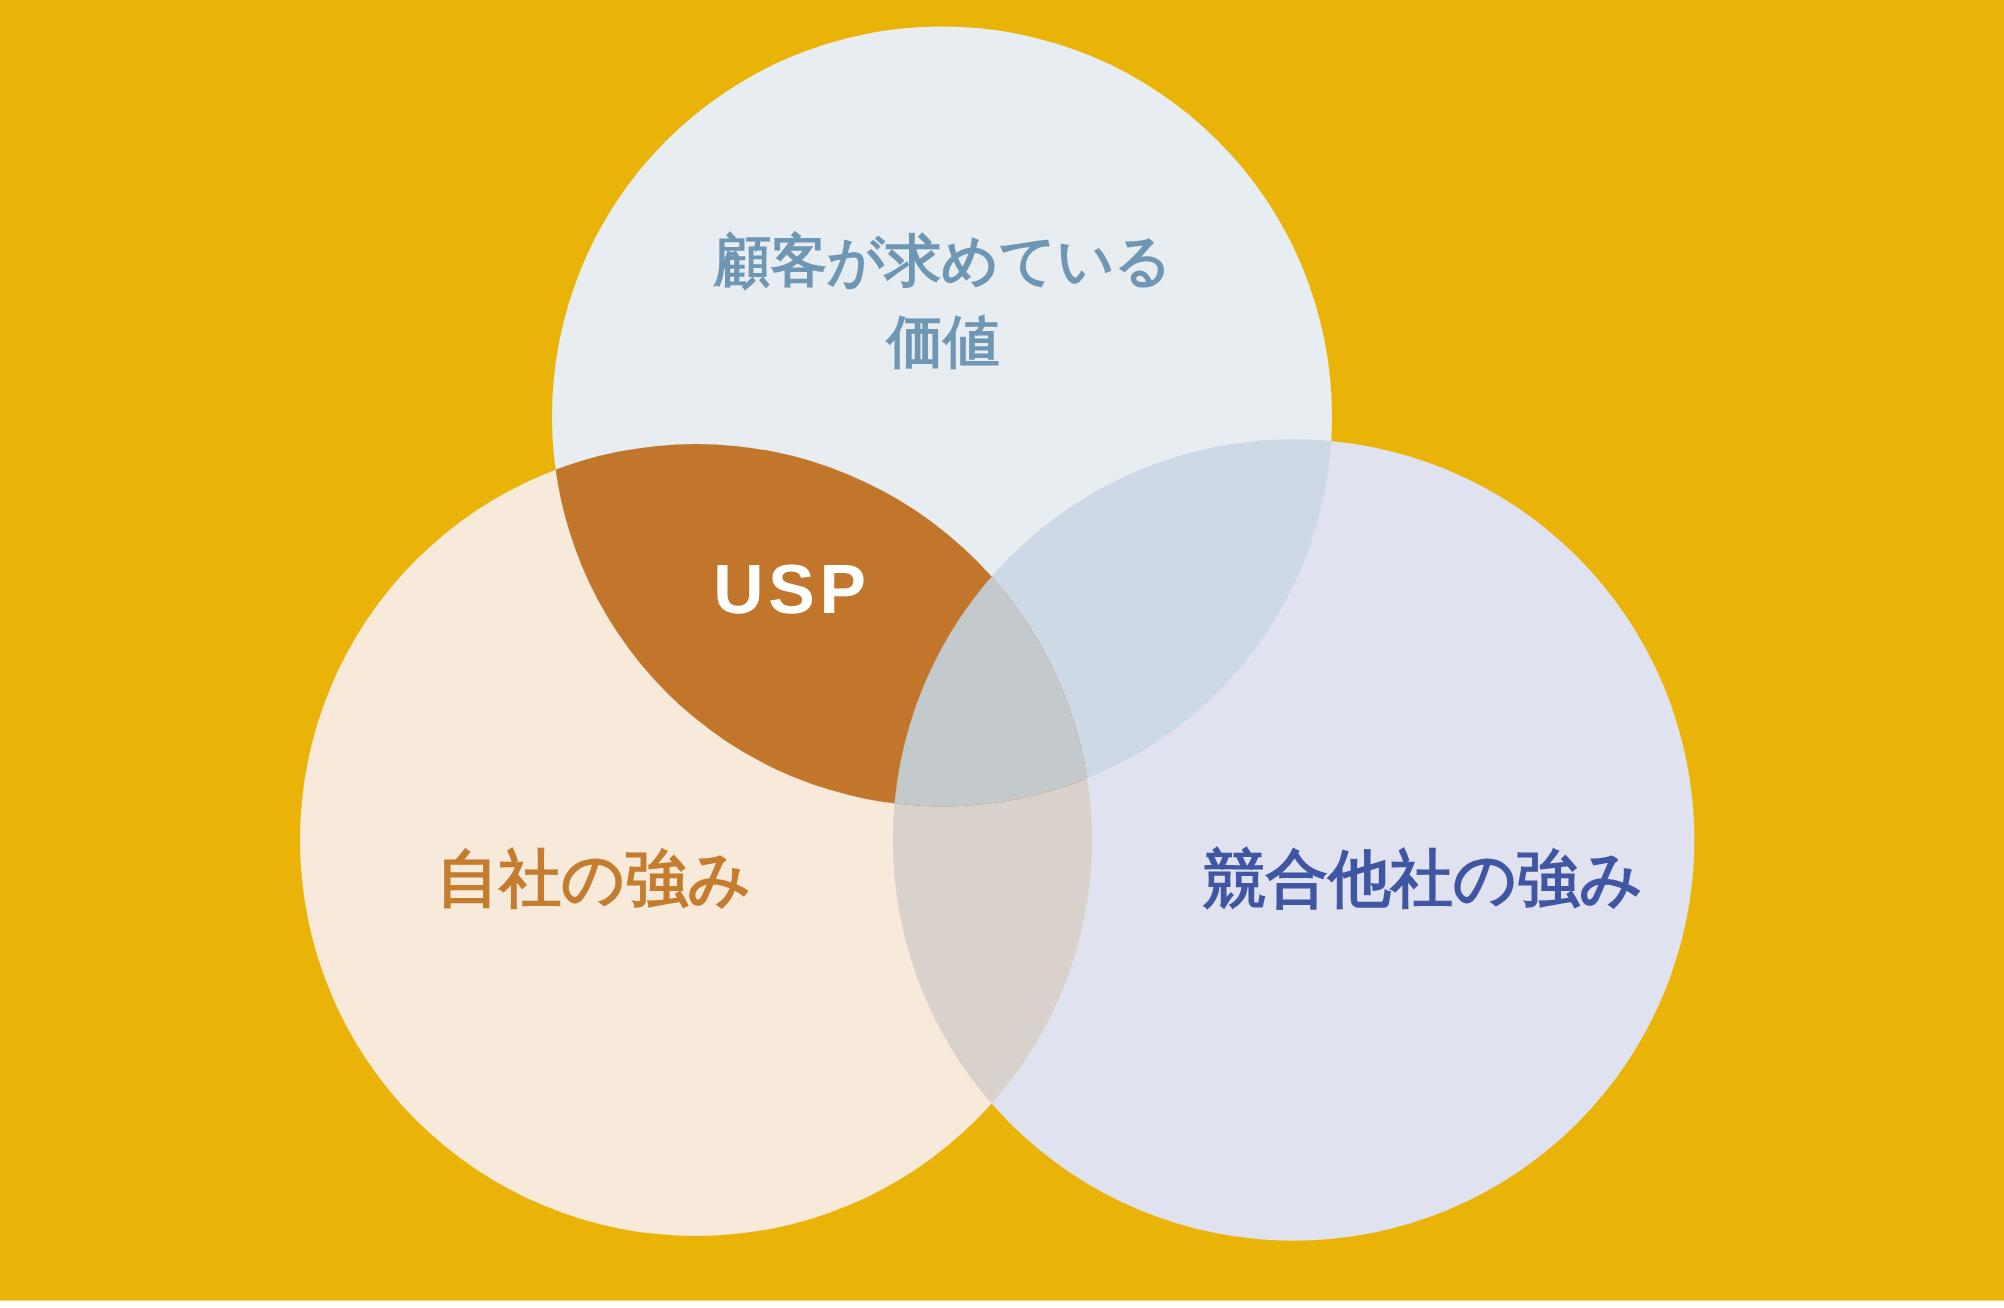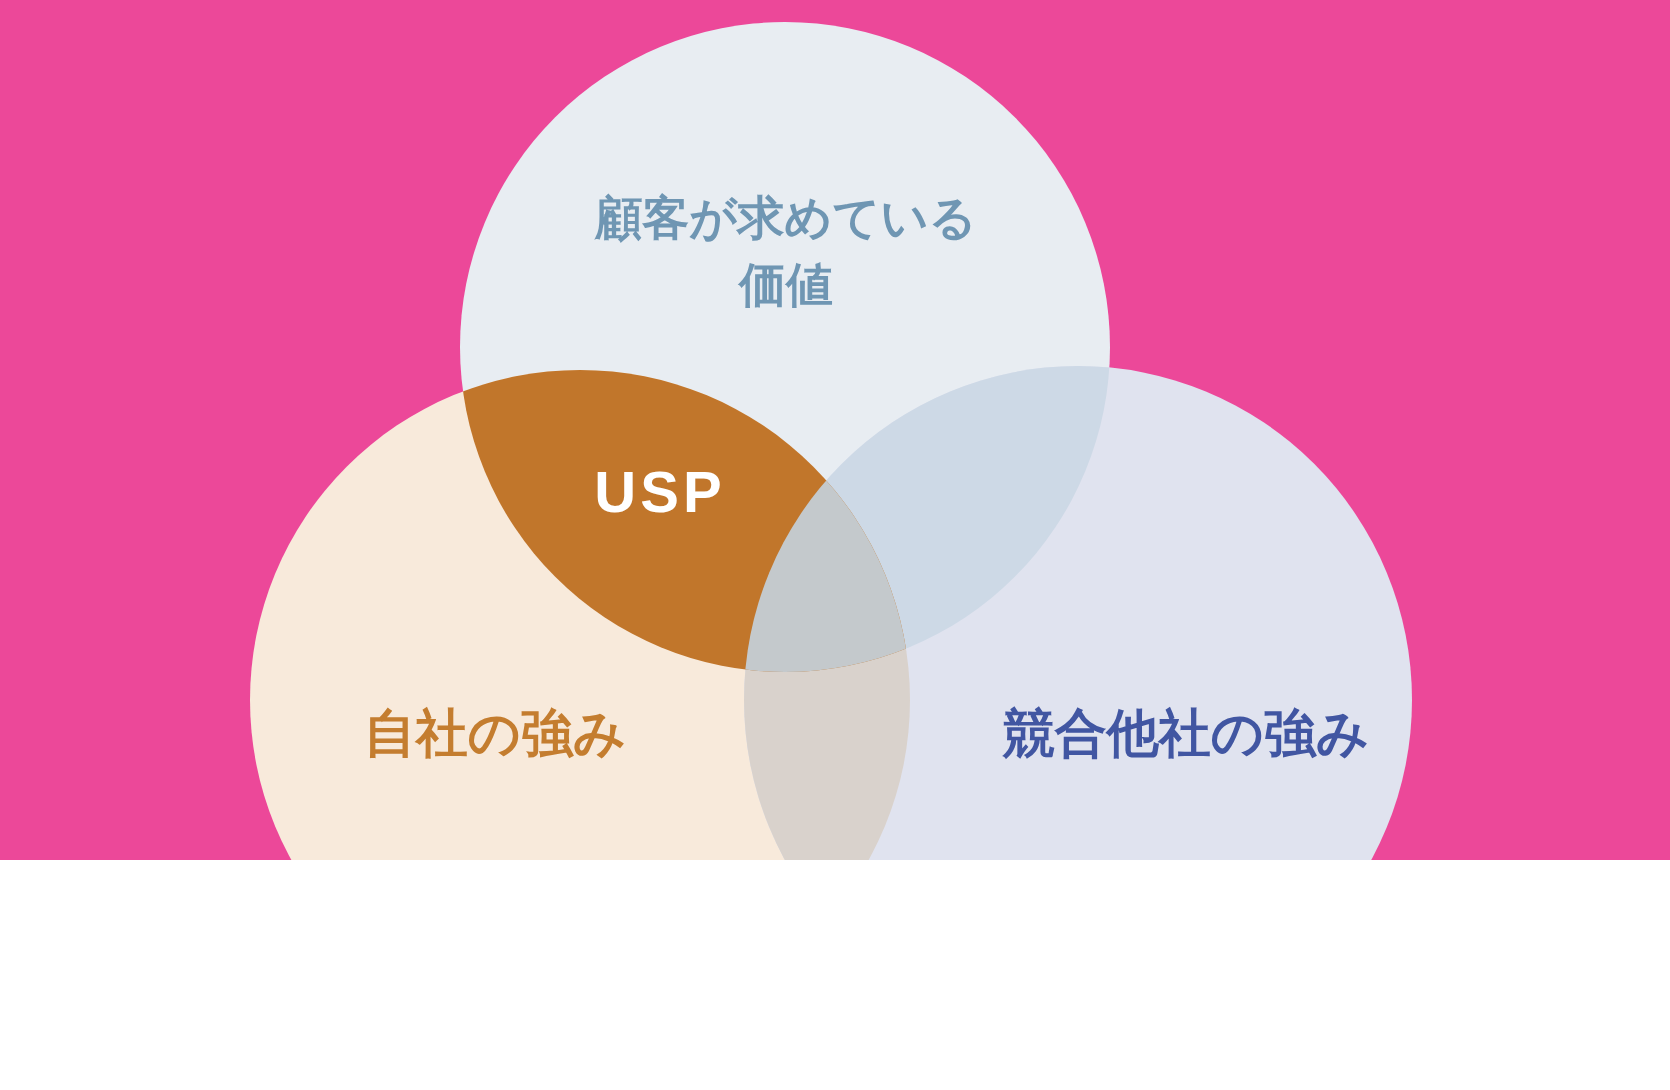--- a/index.html
+++ b/index.html
@@ -3,22 +3,22 @@
 <meta charset="utf-8">
 <style>
   html, body {
     margin: 0;
     padding: 0;
     background: #ffffff;
   }
   .canvas {
     position: relative;
     width: 1670px;
-    height: 860px;
-    background: #ec4899;
+    height: 1084px;
+    background: #eab308;
     overflow: hidden;
     font-family: "Liberation Sans", "DejaVu Sans", sans-serif;
   }
   svg { display: block; }
   .venn-label {
     font-family: "Liberation Sans", "DejaVu Sans", sans-serif;
     font-weight: 700;
     text-anchor: middle;
   }
   .label-top   { font-size: 47px; }

